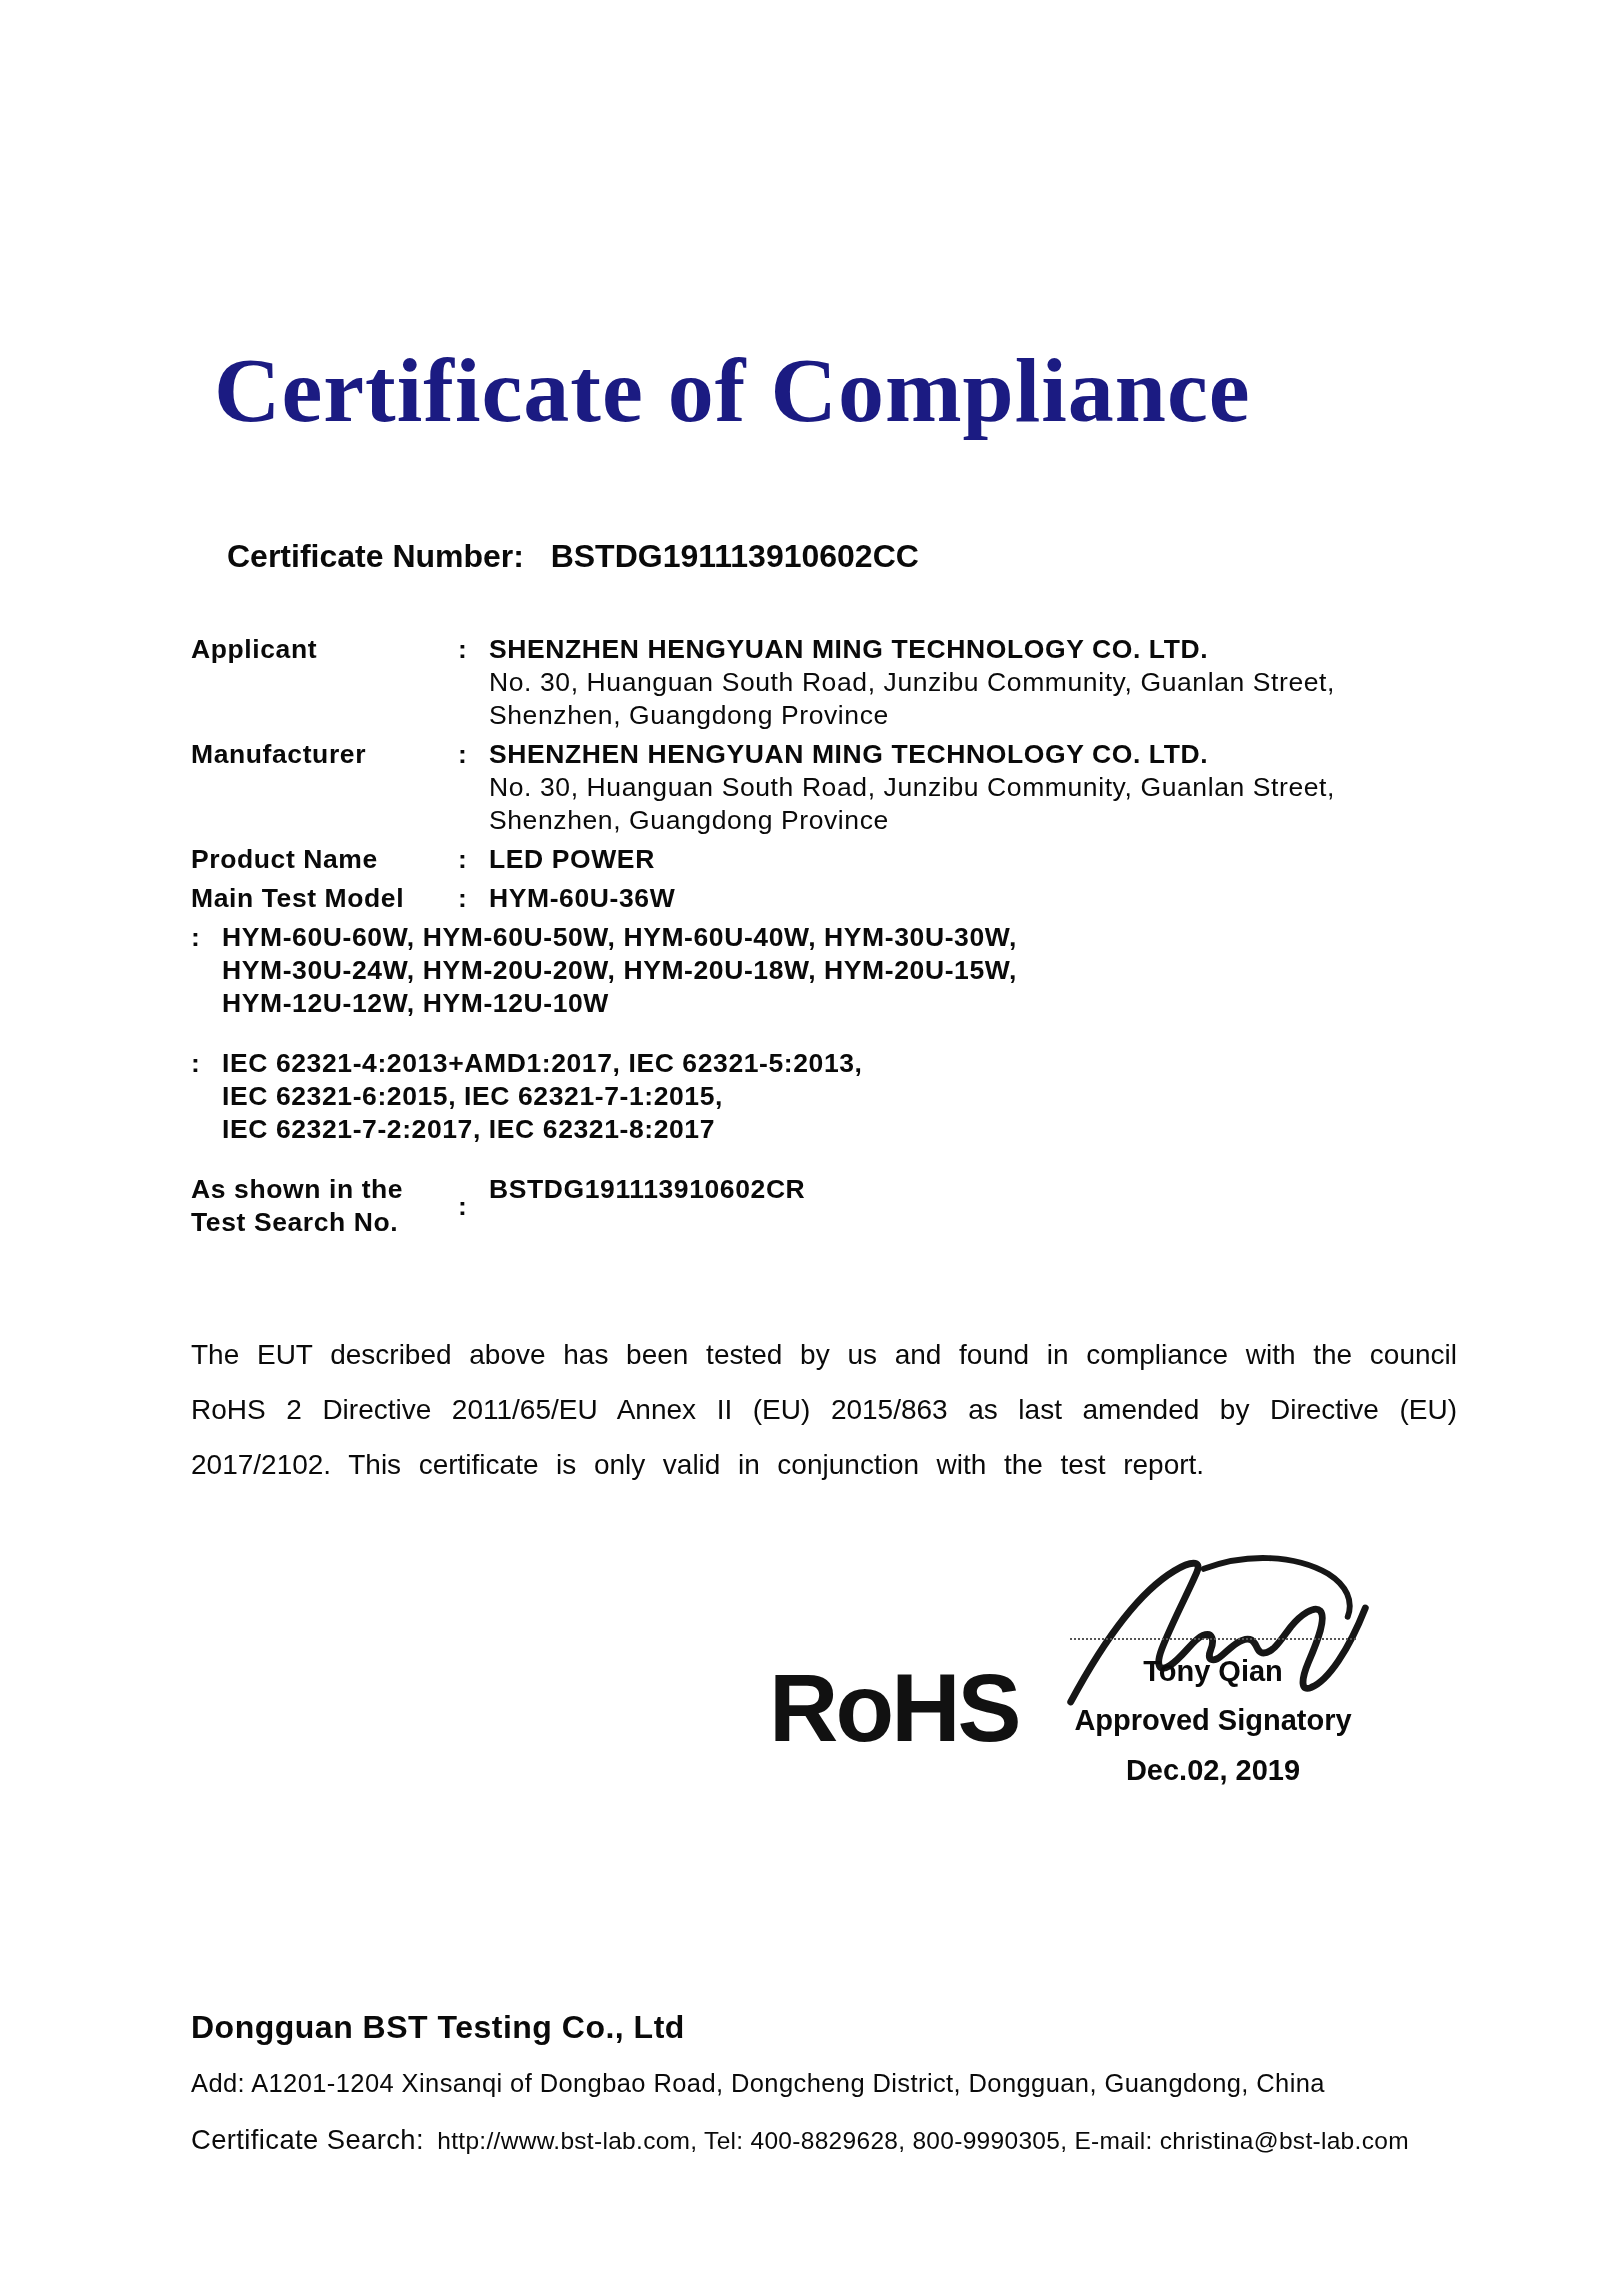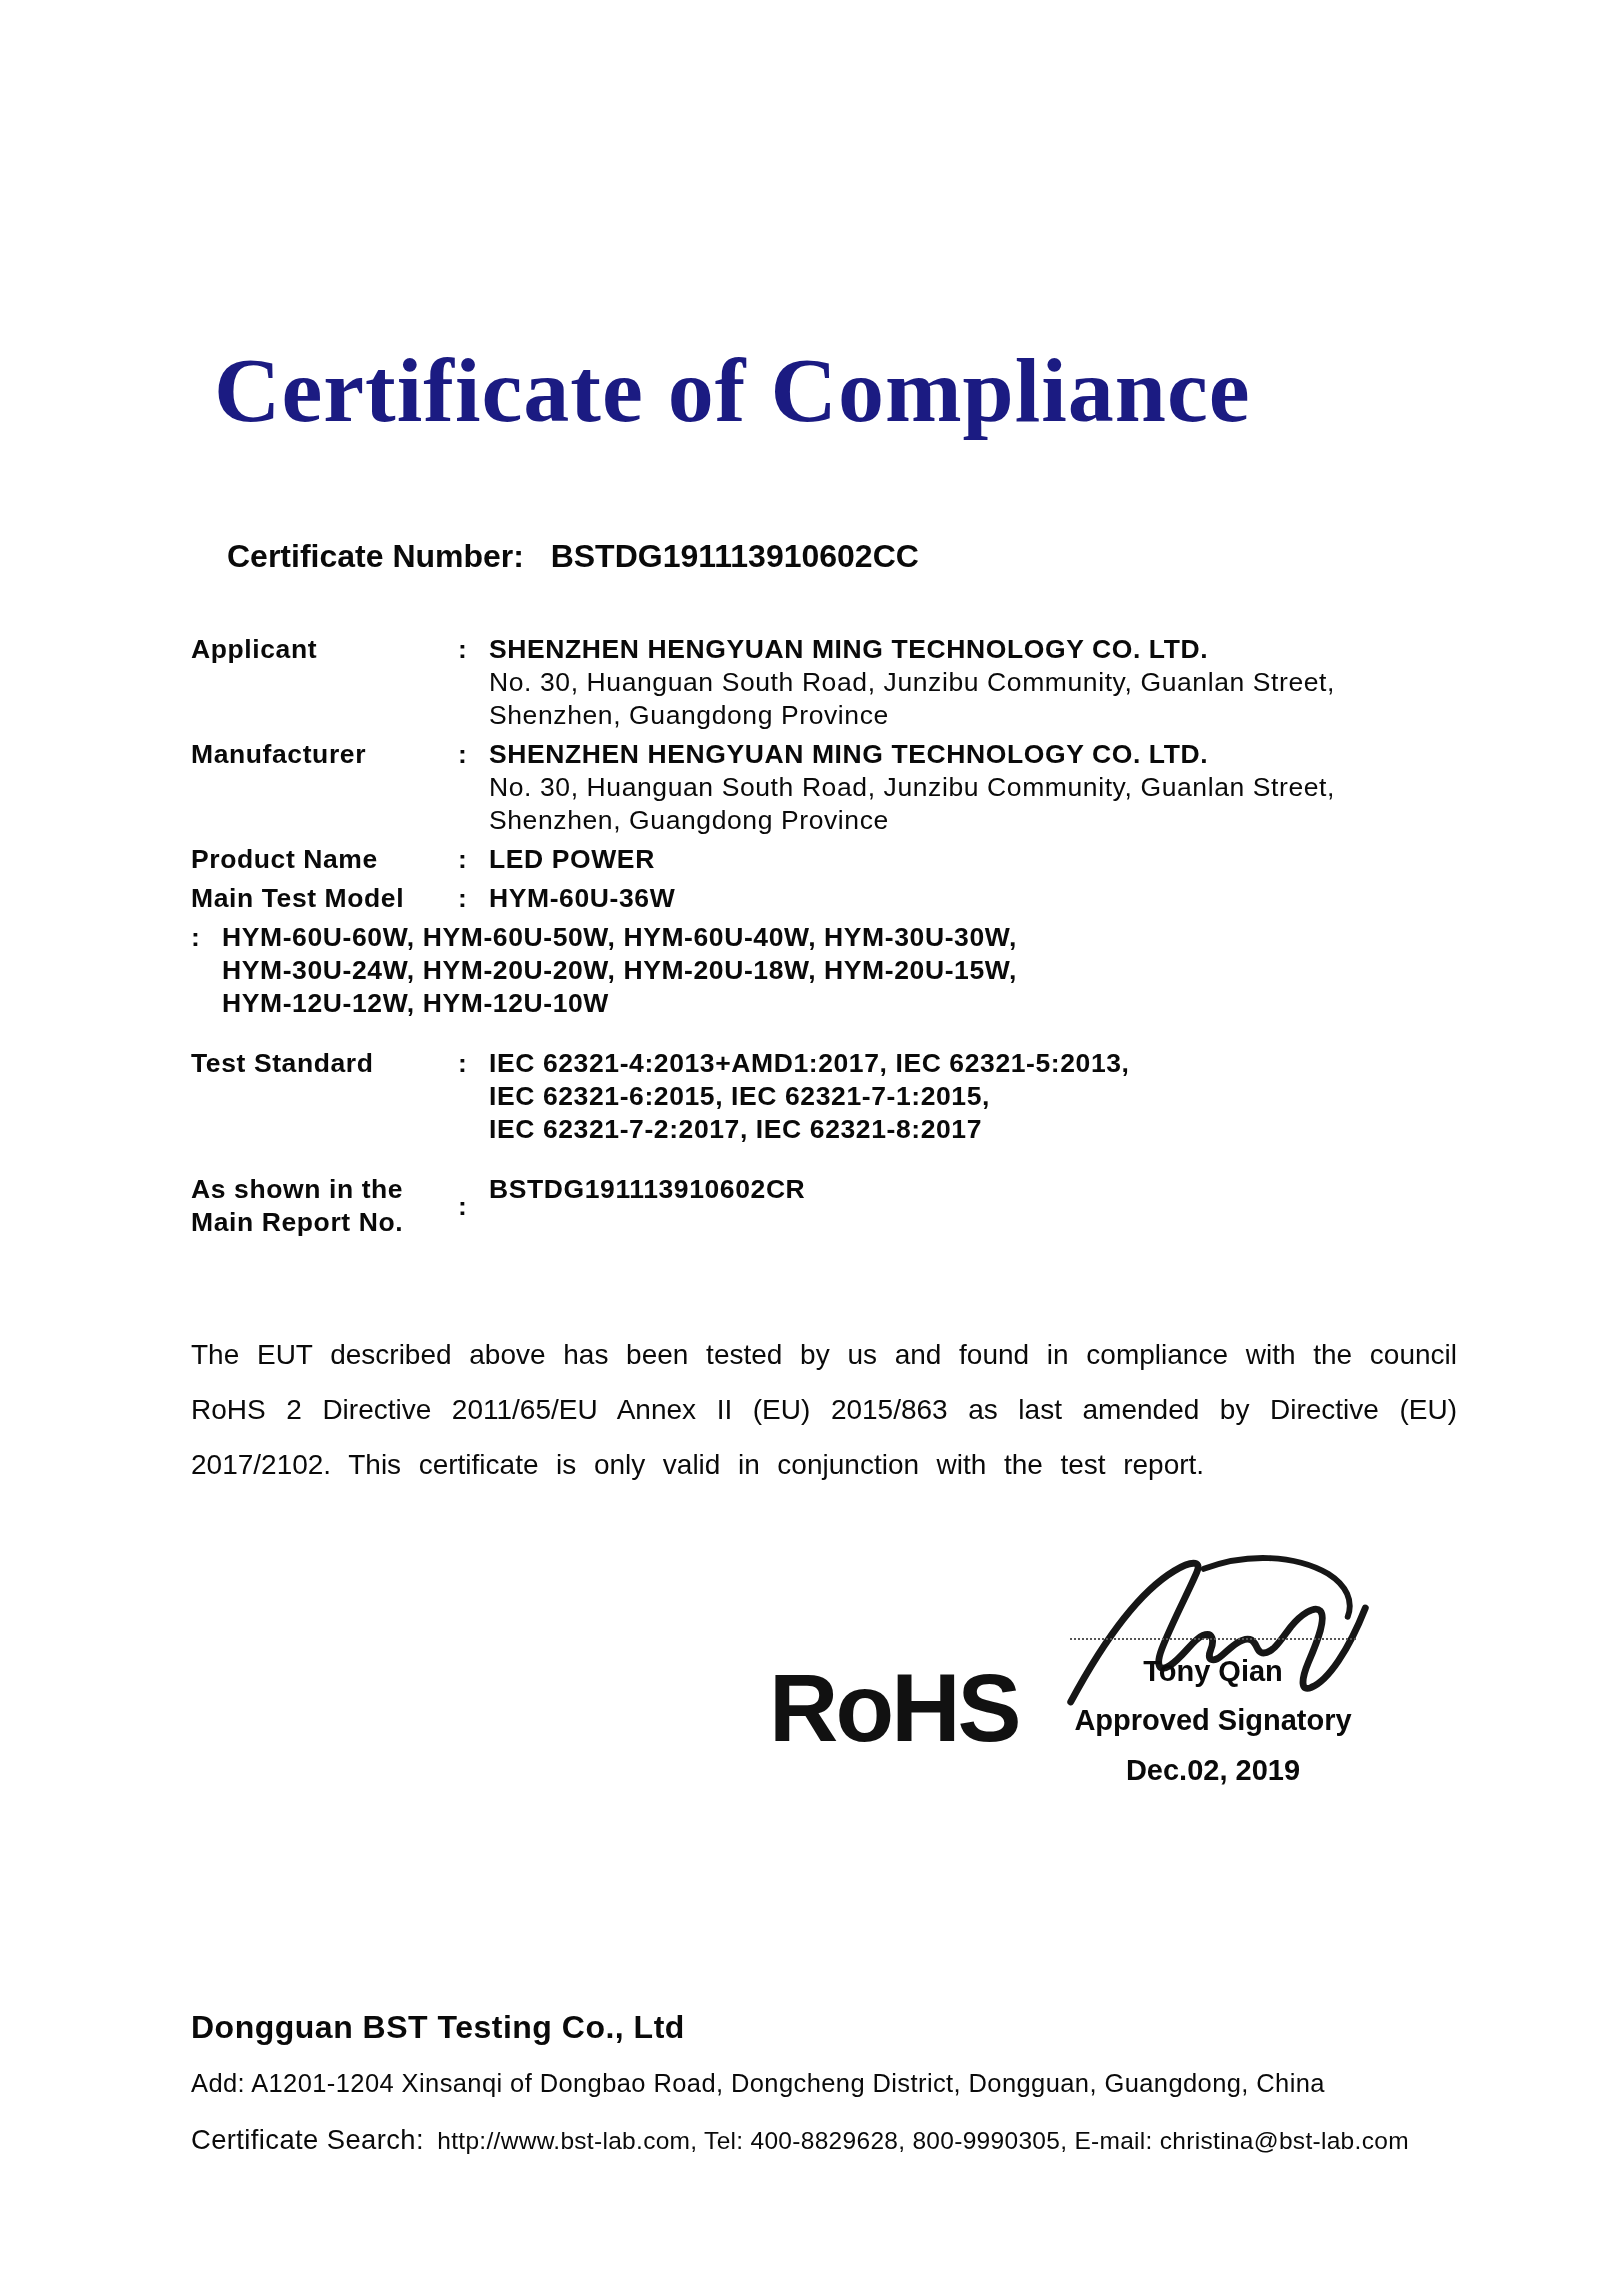--- a/index.html
+++ b/index.html
@@ -175,33 +175,32 @@
     <div class="row">
       <div class="sep">:</div>
       <div class="val">
         <div class="line b">HYM-60U-60W, HYM-60U-50W, HYM-60U-40W, HYM-30U-30W,</div>
         <div class="line b">HYM-30U-24W, HYM-20U-20W, HYM-20U-18W, HYM-20U-15W,</div>
         <div class="line b">HYM-12U-12W, HYM-12U-10W</div>
       </div>
     </div>
 
     <div class="row row-test-standard">
-      <div class="lbl">Test Standard</div>
       <div class="sep">:</div>
       <div class="val">
         <div class="line b">IEC 62321-4:2013+AMD1:2017, IEC 62321-5:2013,</div>
         <div class="line b">IEC 62321-6:2015, IEC 62321-7-1:2015,</div>
         <div class="line b">IEC 62321-7-2:2017, IEC 62321-8:2017</div>
       </div>
     </div>
 
     <div class="row row-report">
       <div class="lbl">
         <div>As shown in the</div>
-        <div>Main Report No.</div>
+        <div>Test Search No.</div>
       </div>
       <div class="sep sep-center">:</div>
       <div class="val">
         <div class="line b">BSTDG191113910602CR</div>
       </div>
     </div>
 
   </div>
 
   <p class="statement">The EUT described above has been tested by us and found in compliance with the council RoHS 2 Directive 2011/65/EU Annex II (EU) 2015/863 as last amended by Directive (EU) 2017/2102. This certificate is only valid in conjunction with the test report.</p>

